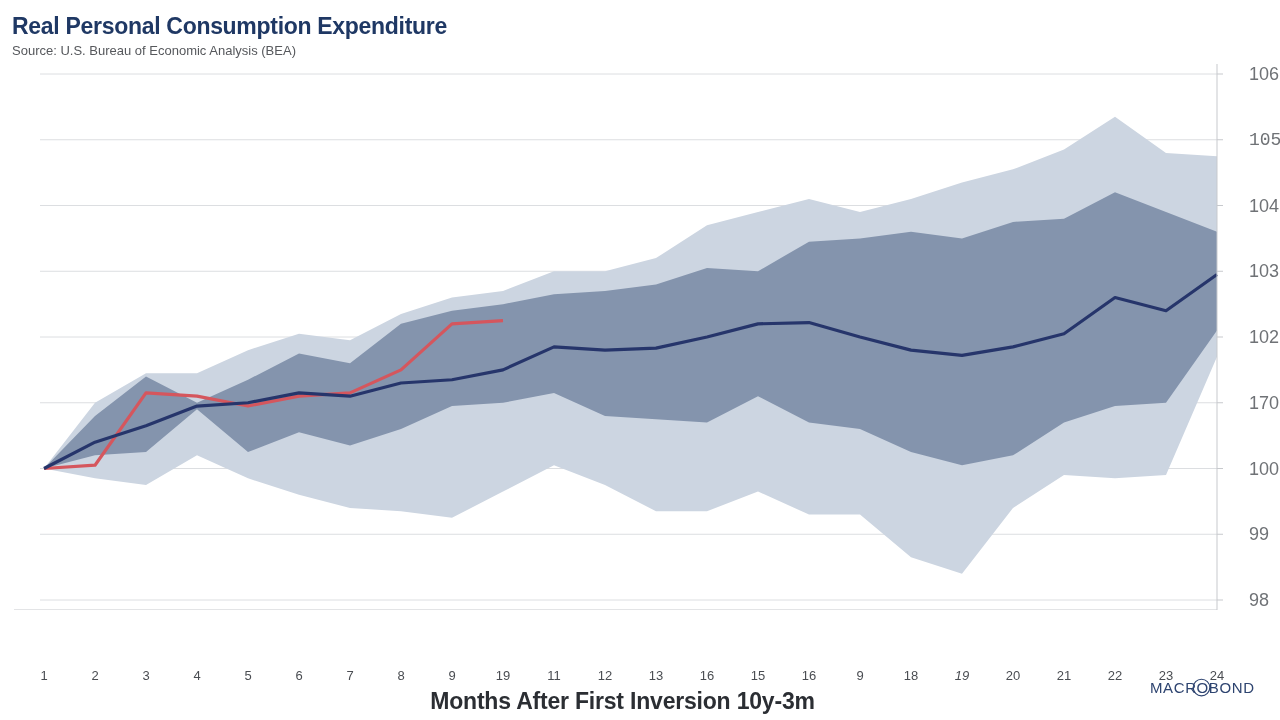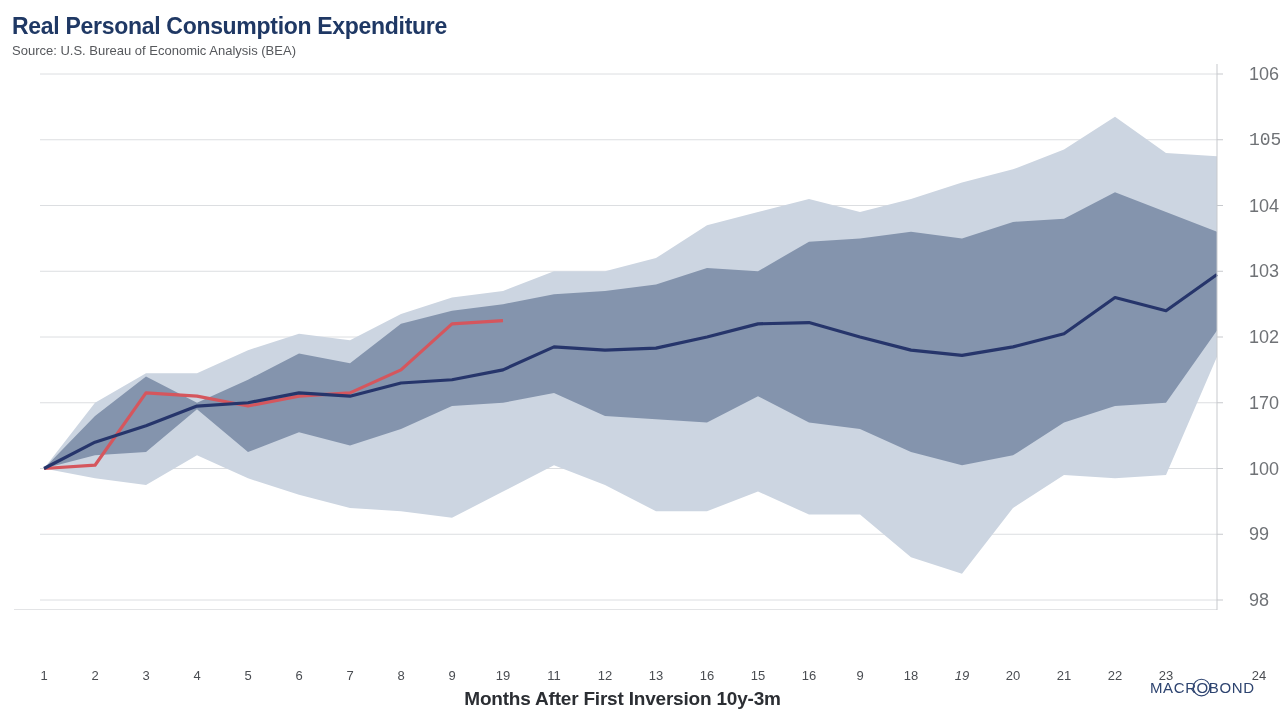--- a/index.html
+++ b/index.html
@@ -63,21 +63,21 @@
     transform: translateX(-50%);
     white-space: nowrap;
   }
 
   
   #xaxis-title {
     position: absolute;
     top: 628px;
     left: 0; width: 1245px;
     text-align: center;
-    font-size: 19px;
+    font-size: 23px;
     font-weight: bold;
     color: #2b2e33;
     letter-spacing: -0.2px;
   }
 
   
   #logo {
     position: absolute;
     right: 14px; bottom: 22px;
     display: flex; align-items: center;
@@ -185,21 +185,21 @@
         <div class="xtick-label" style="left: 707px;">16</div>
         <div class="xtick-label" style="left: 758px;">15</div>
         <div class="xtick-label" style="left: 809px;">16</div>
         <div class="xtick-label" style="left: 860px;">9</div>
         <div class="xtick-label" style="left: 911px;">18</div>
         <div class="xtick-label" style="left: 962px; font-style: italic;">19</div>
         <div class="xtick-label" style="left: 1013px;">20</div>
         <div class="xtick-label" style="left: 1064px;">21</div>
         <div class="xtick-label" style="left: 1115px;">22</div>
         <div class="xtick-label" style="left: 1166px;">23</div>
-        <div class="xtick-label" style="left: 1217px; margin-left: 42px;">24</div>
+        <div class="xtick-label" style="left: 1217px;">24</div>
       </div>
 
     <div id="xaxis-title">Months After First Inversion 10y-3m</div>
 
   </div>
 
   <div id="logo">
     <svg width="116" height="20" viewBox="0 0 116 20">
       <text x="0" y="15" font-family="Liberation Sans, sans-serif" font-size="15" letter-spacing="0.6" fill="#2e4470">MACROBOND</text>
       <circle cx="51.5" cy="9.6" r="8.3" fill="none" stroke="#2e4470" stroke-width="1.1"></circle>

